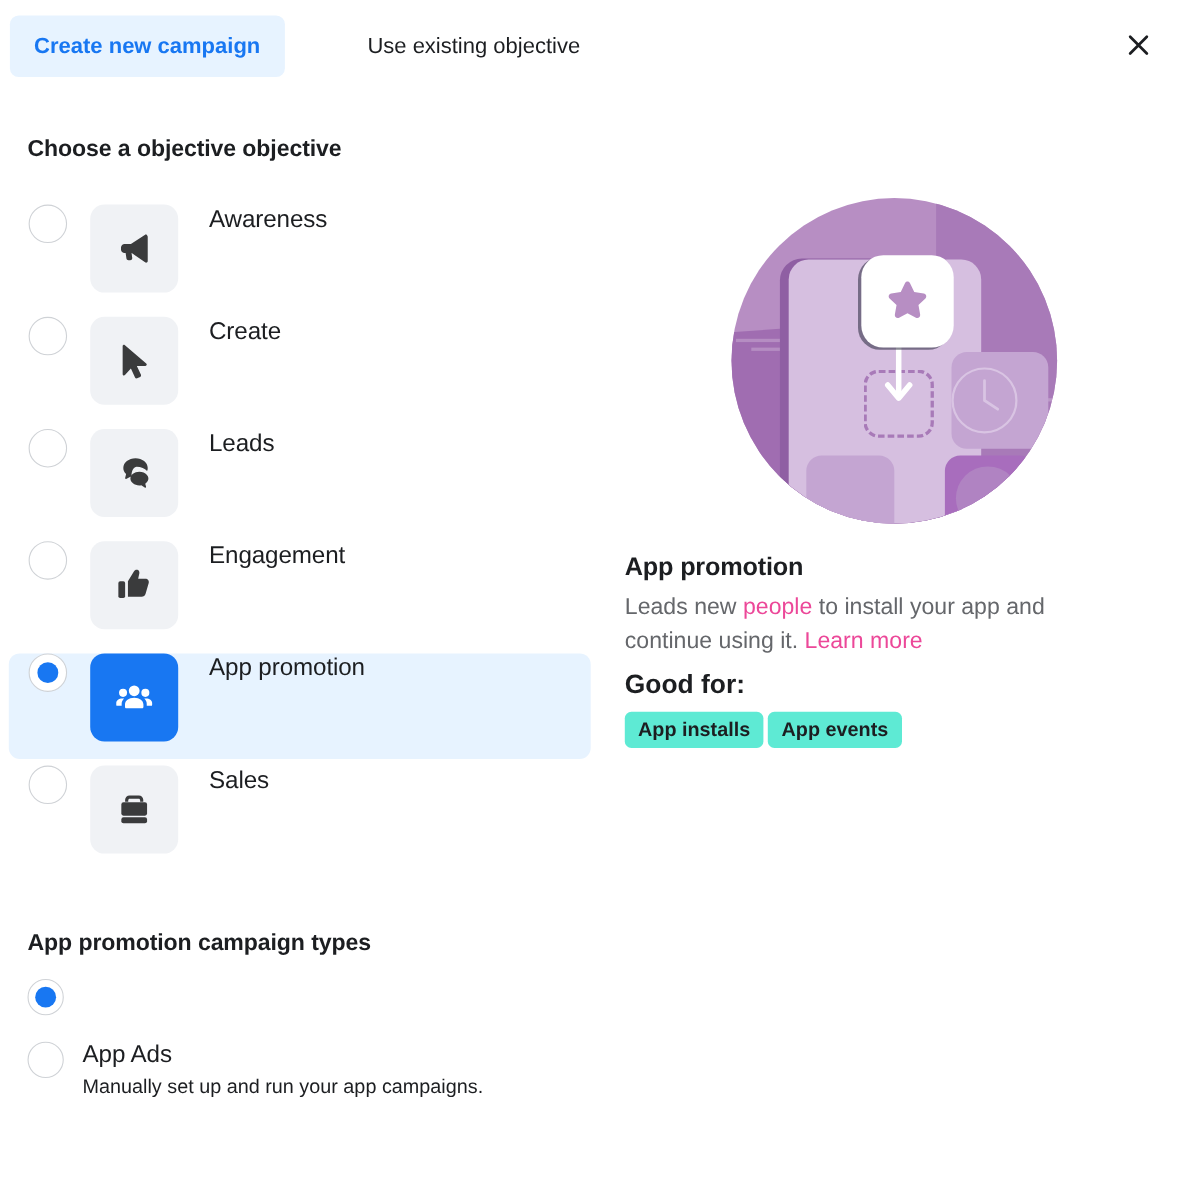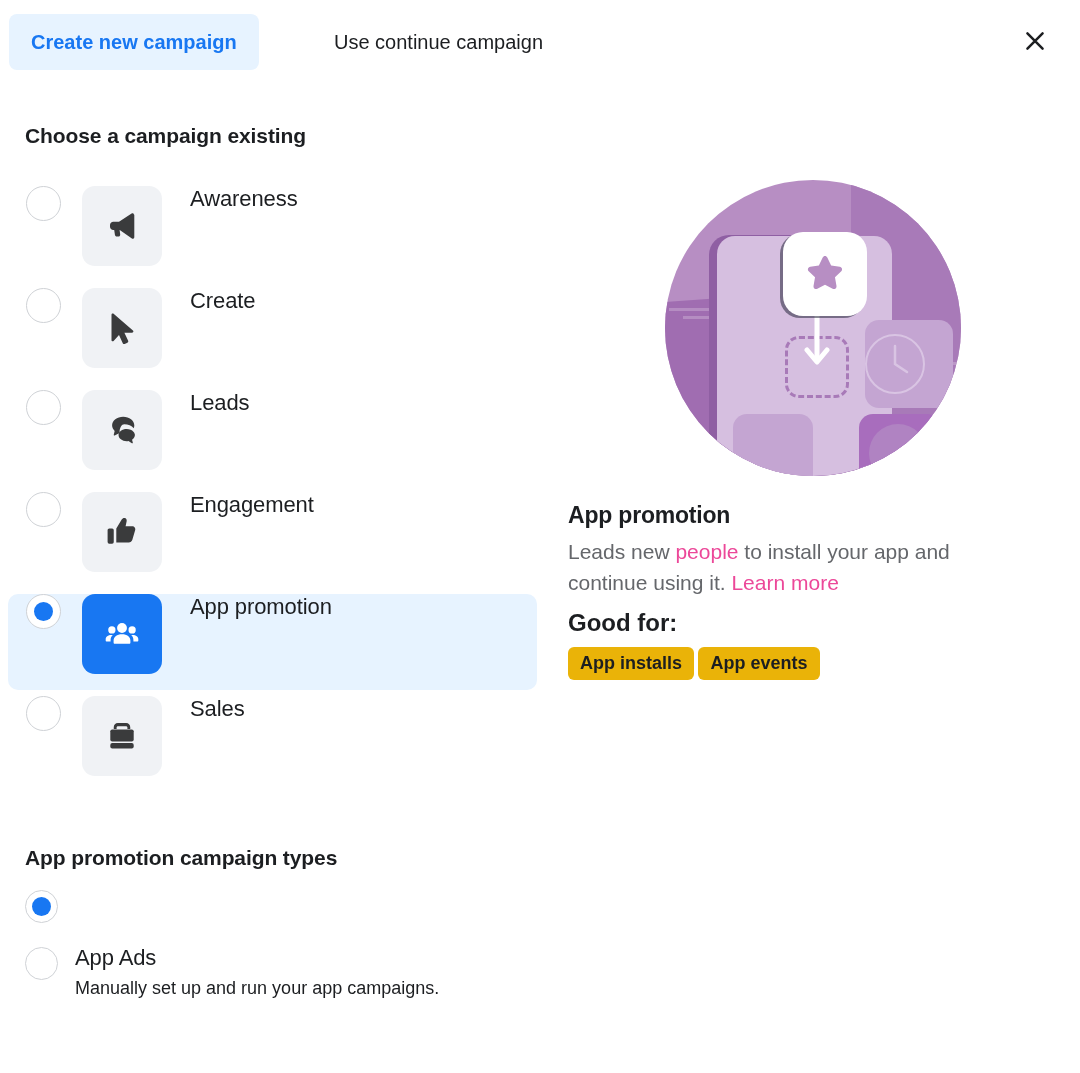--- a/index.html
+++ b/index.html
@@ -268,21 +268,21 @@
   .good-for {
     margin-top: 10px;
     margin-left: 8px;
     font-size: 24px;
     font-weight: 700;
     color: #1c1e21;
   }
   .badges { margin-top: 10px; margin-left: 8px; }
   .badge {
     display: inline-block;
-    background: #eab308;
+    background: #5eead4;
     border-radius: 6px;
     padding: 6px 12px;
     font-size: 18px;
     font-weight: 700;
     color: #1c1e21;
     margin-bottom: 11px;
   }
 
   
   .types-list {
@@ -332,31 +332,31 @@
     line-height: 1.3;
   }
 </style>
 </head>
 <body>
 
 <div class="page">
 
   <div class="header">
     <div class="tab tab-active">Create new campaign</div>
-    <div class="tab tab-inactive">Use continue campaign</div>
+    <div class="tab tab-inactive">Use existing objective</div>
     <div class="close-btn">
       <span>
         <svg width="26" height="26" viewBox="0 0 24 24">
           <path d="M5 5 L19 19 M19 5 L5 19" stroke="#1c1e21" stroke-width="2.3" stroke-linecap="round"></path>
         </svg>
       </span>
     </div>
   </div>
 
-  <div class="section-title" id="objective-title">Choose a campaign existing</div>
+  <div class="section-title" id="objective-title">Choose a objective objective</div>
 
   <div class="objective-list">
 
     <div class="objective-row">
       <div class="radio-outer"></div>
       <div class="icon-tile">
         <svg width="36" height="36" viewBox="0 0 24 24" fill="#3a3b3c">
           <path d="M20 4.5c0-.8-.9-1.3-1.6-.8L10 9.2H6.2C5 9.2 4 10.2 4 11.4v1.1c0 1.2 1 2.2 2.2 2.2h.6l.5 3.3c.1.6.6 1 1.2 1h1.1c.7 0 1.3-.6 1.2-1.4l-.4-2.9h.1l8.1 5.6c.7.5 1.6 0 1.6-.8V4.5z"></path>
         </svg>
       </div>

